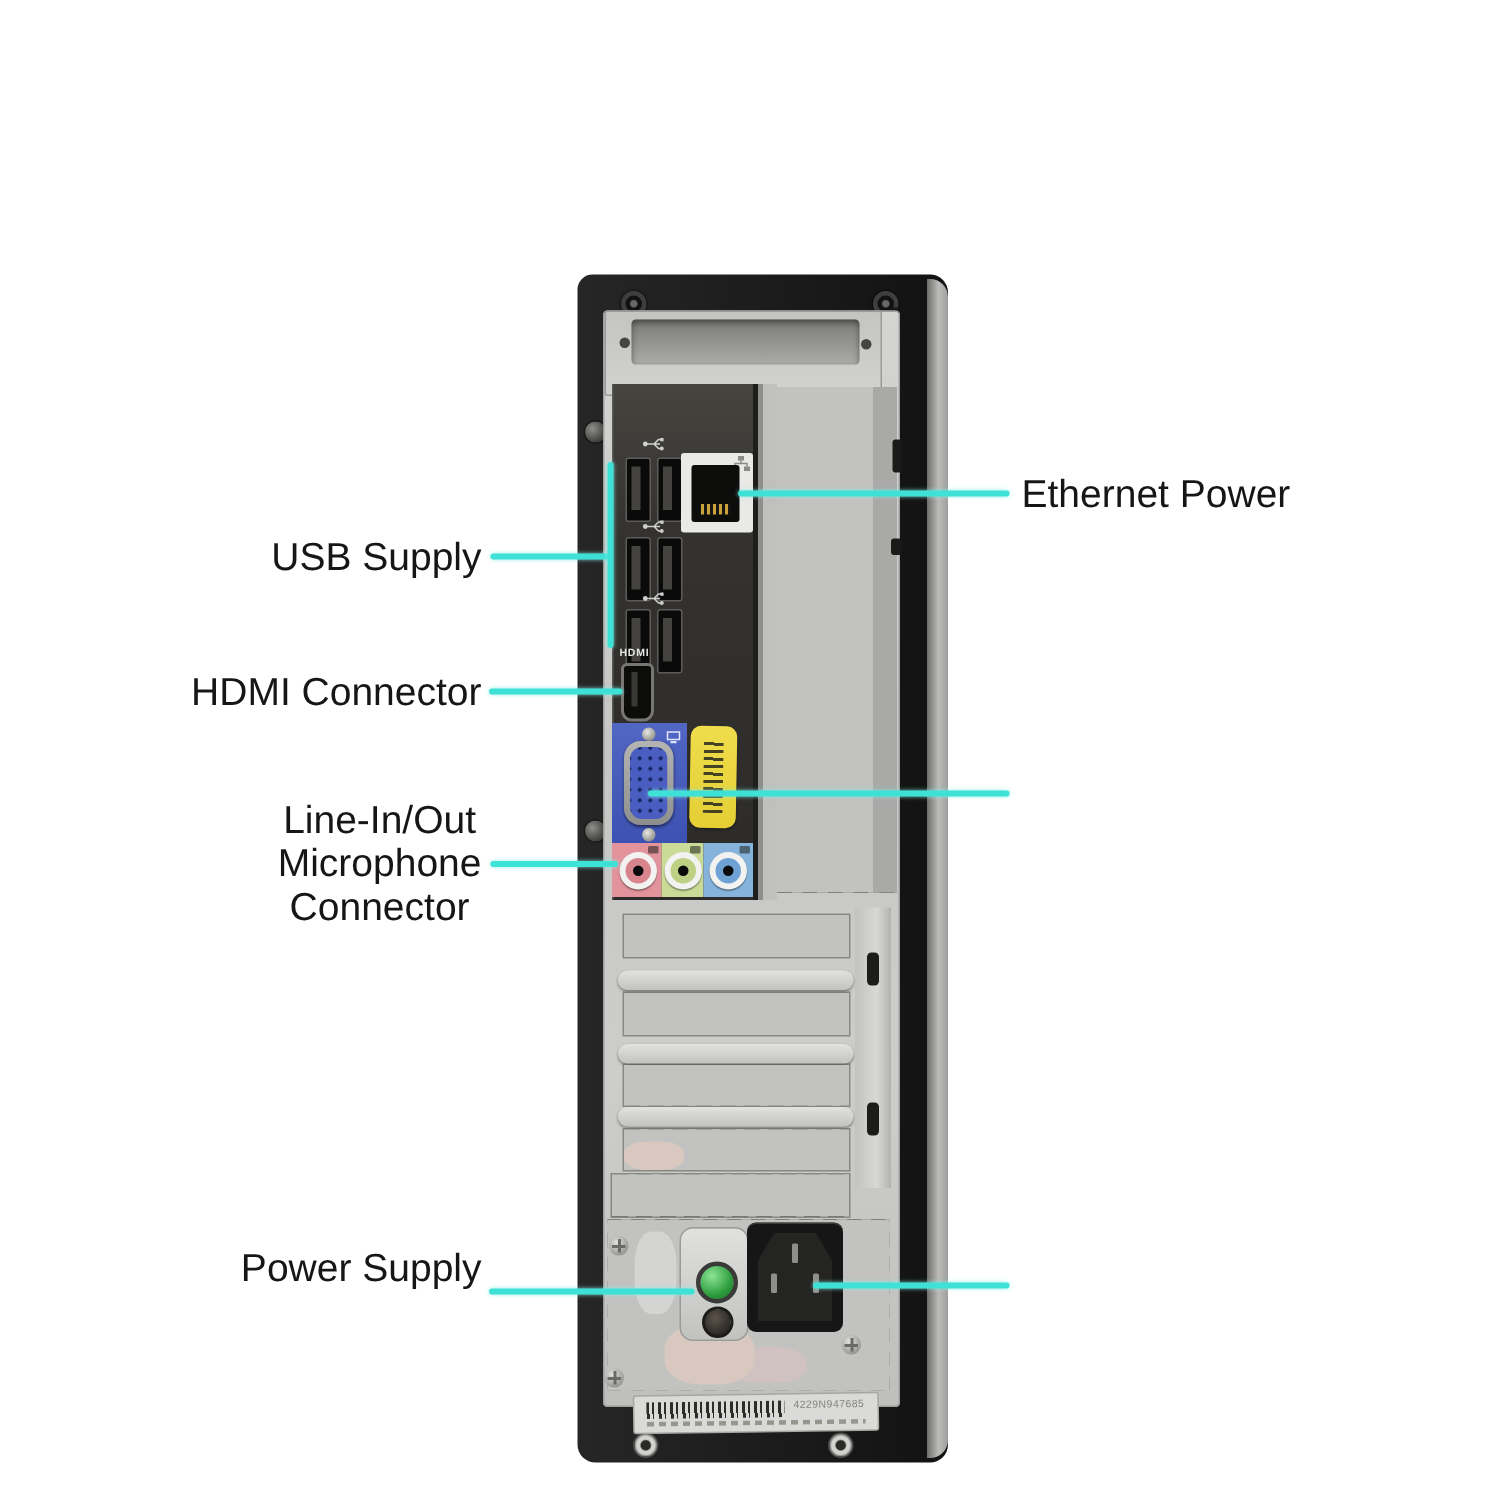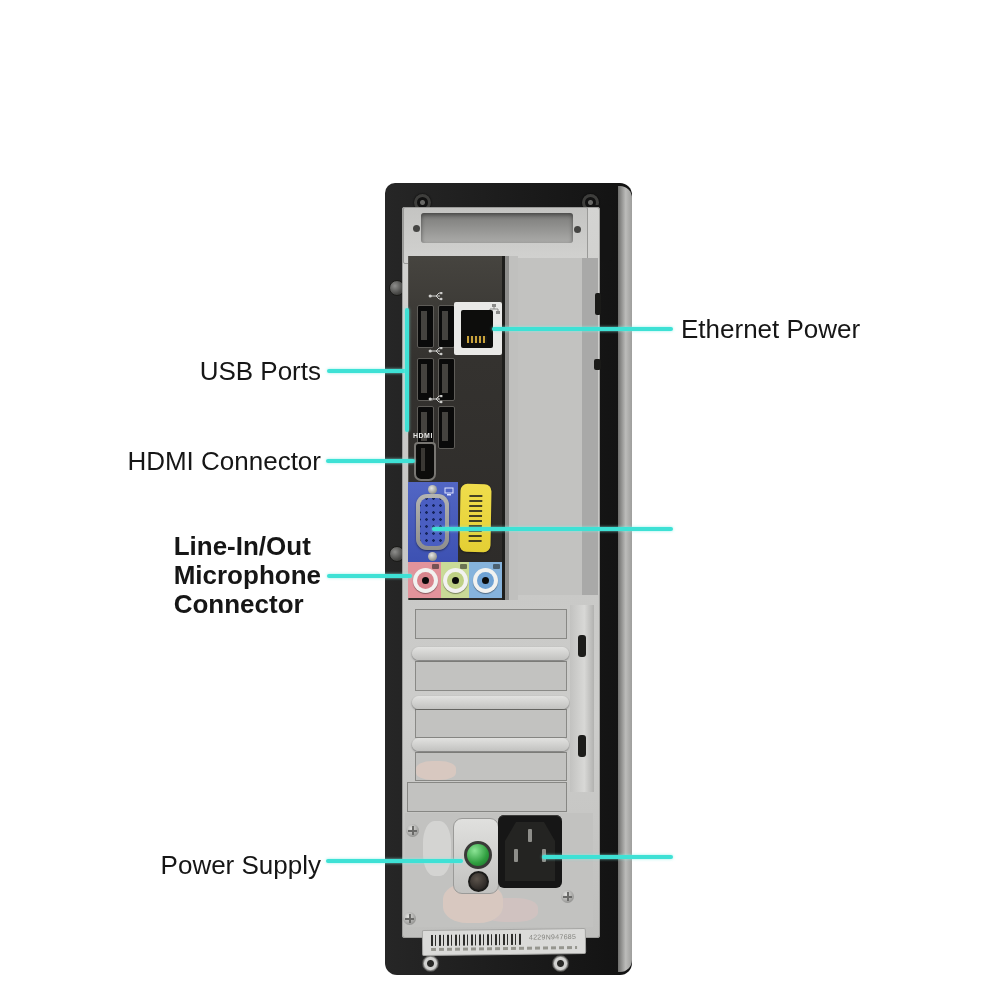--- a/index.html
+++ b/index.html
@@ -305,24 +305,24 @@
   <div class="cline" style="left:492px;top:327px;width:181px;"></div>
   <div class="cline" style="left:327px;top:369px;width:80px;"></div>
   <div class="cline vert" style="left:405px;top:308px;height:124px;"></div>
   <div class="cline" style="left:326px;top:459px;width:89px;"></div>
   <div class="cline" style="left:432px;top:527px;width:241px;"></div>
   <div class="cline" style="left:327px;top:574px;width:85px;"></div>
   <div class="cline" style="left:326px;top:859px;width:137px;"></div>
   <div class="cline" style="left:542px;top:855px;width:131px;"></div>
 
   <div class="callout-label" style="left:681px;top:314px;">Ethernet Power</div>
-  <div class="callout-label" style="right:679px;top:356px;text-align:right;">USB Ports</div>
+  <div class="callout-label" style="right:679px;top:356px;text-align:right;">USB Supply</div>
   <div class="callout-label" style="right:679px;top:446px;text-align:right;">HDMI Connector</div>
-  <div class="callout-label multi" style="right:679px;top:532px;text-align:left;font-weight:bold;">
+  <div class="callout-label multi" style="right:679px;top:532px;text-align:center;">
     <div>Line-In/Out</div>
     <div>Microphone</div>
     <div>Connector</div>
   </div>
-  <div class="callout-label multi" style="right:679px;top:831px;text-align:right;margin-top:20px;">
+  <div class="callout-label multi" style="right:679px;top:831px;text-align:right;">
     <div>Power Supply</div>
   </div>
 
 </div>
 
 </body></html>

